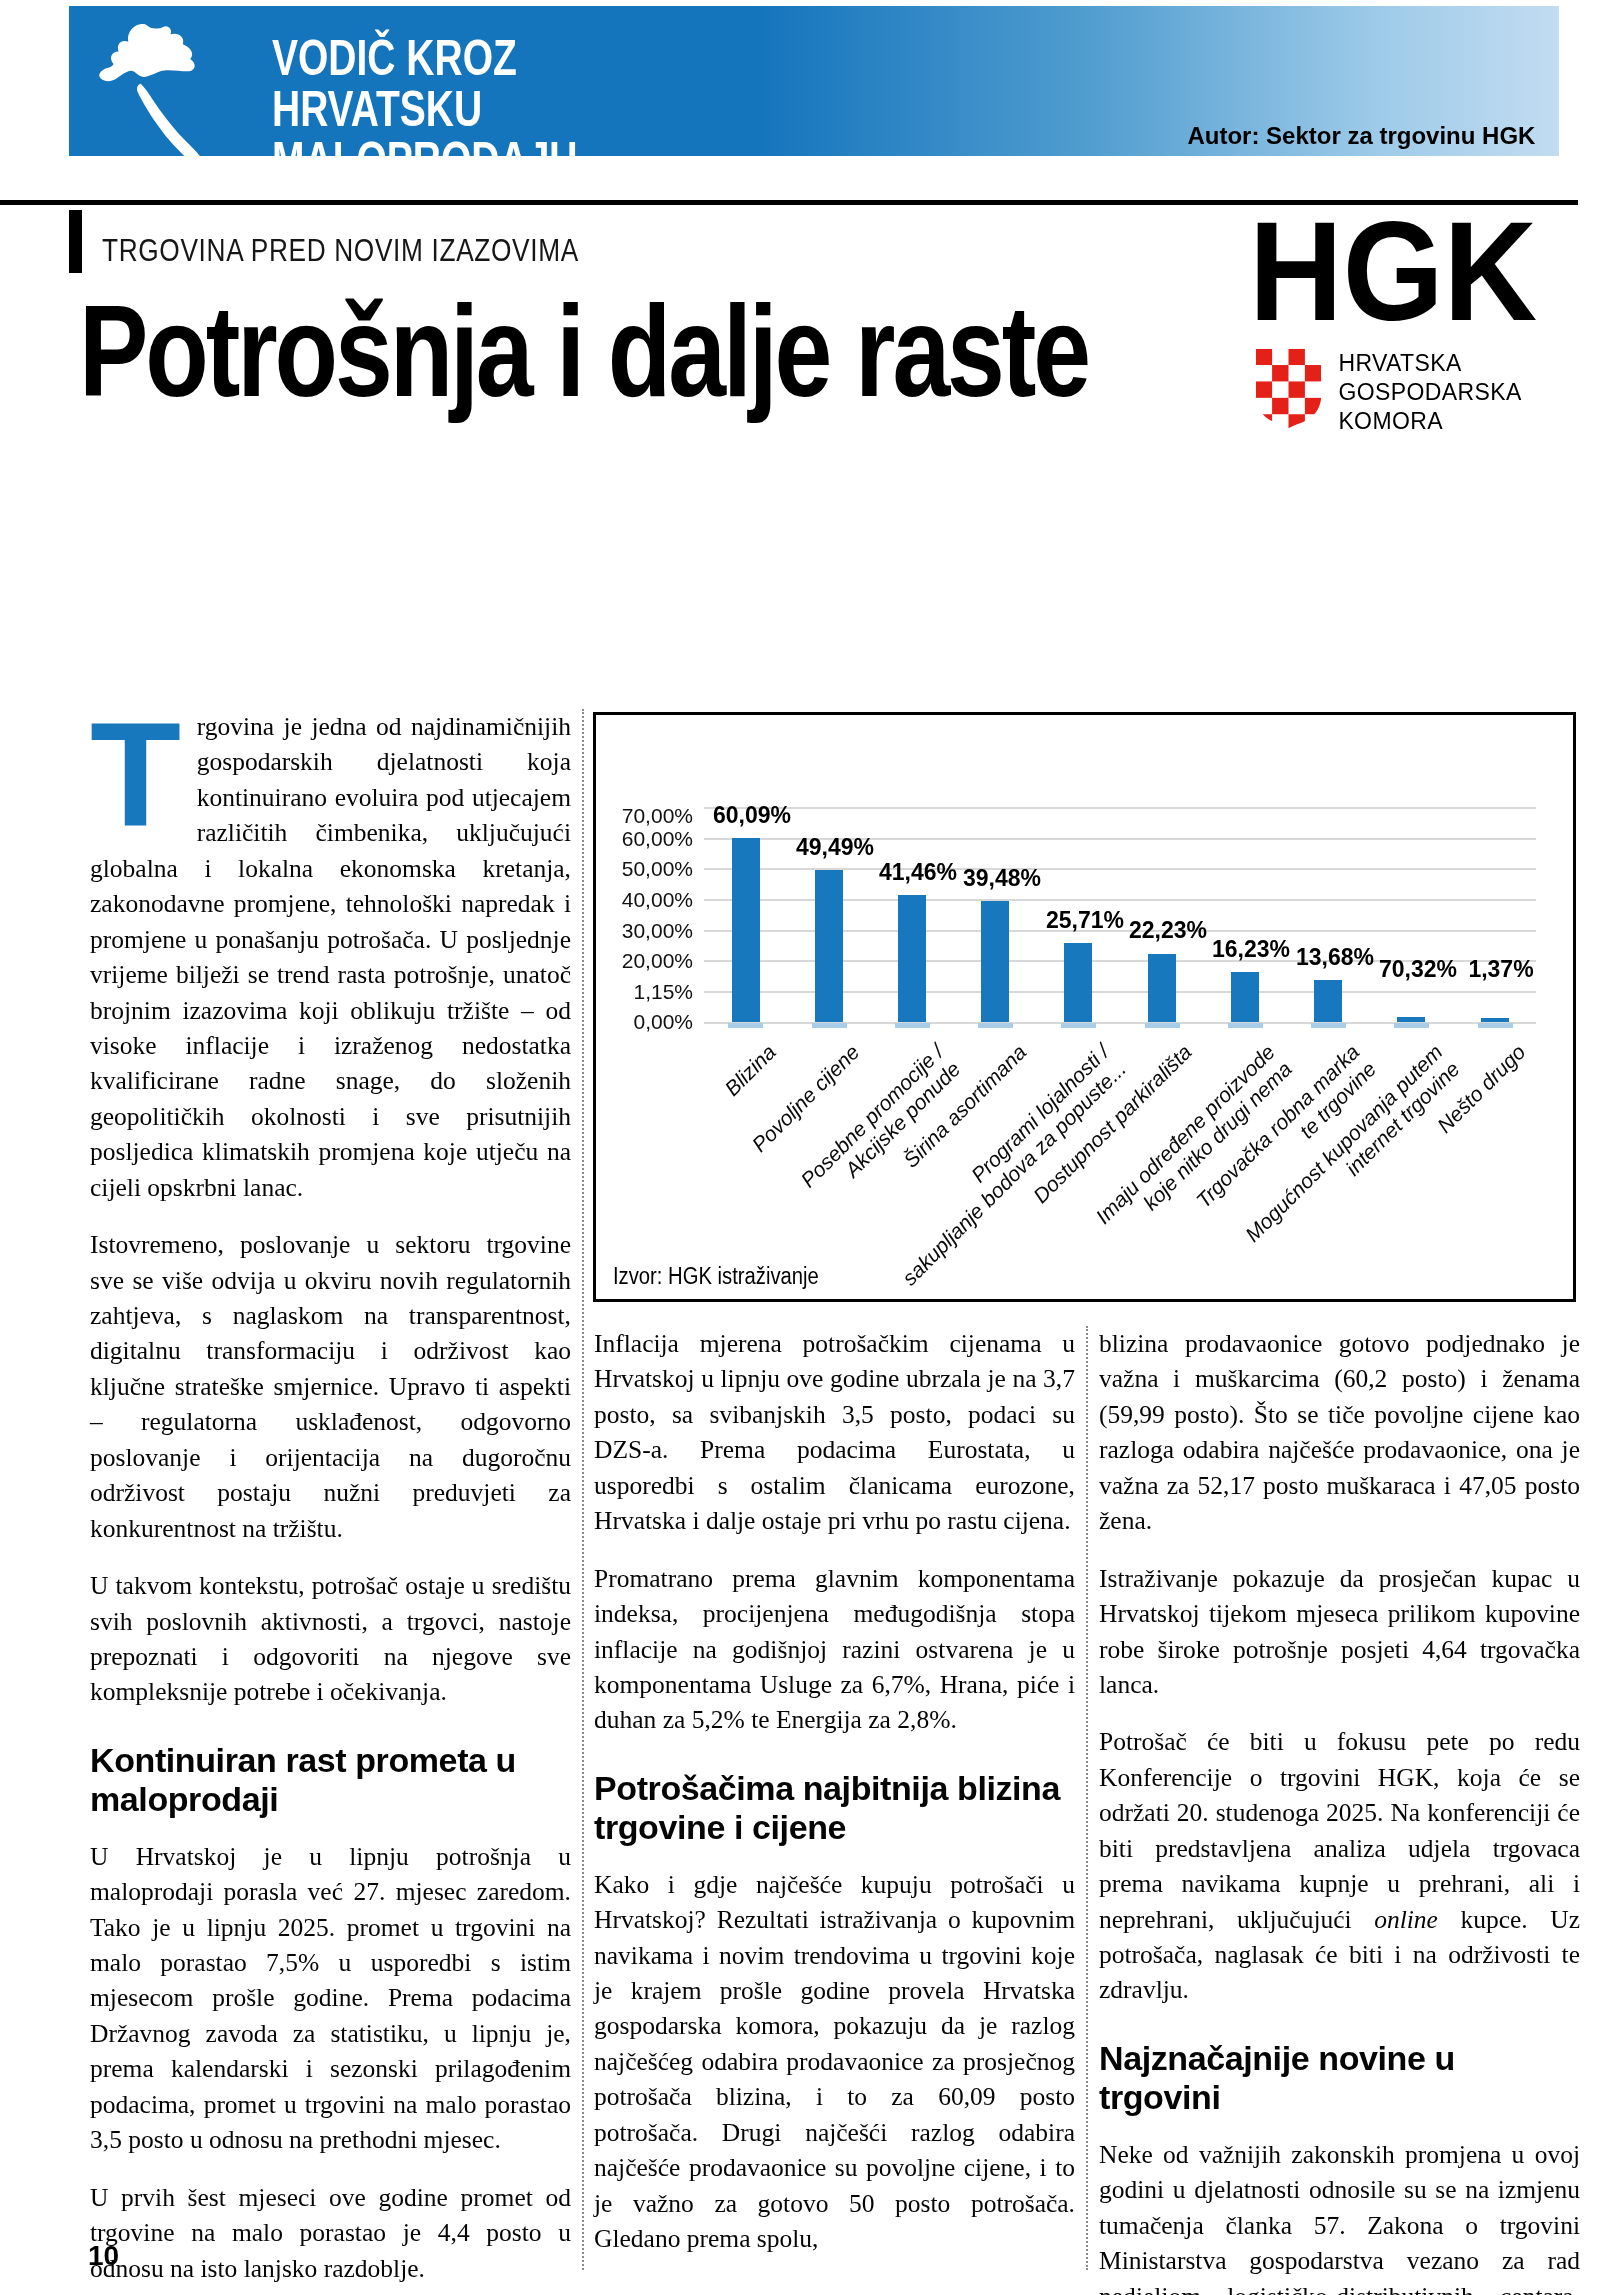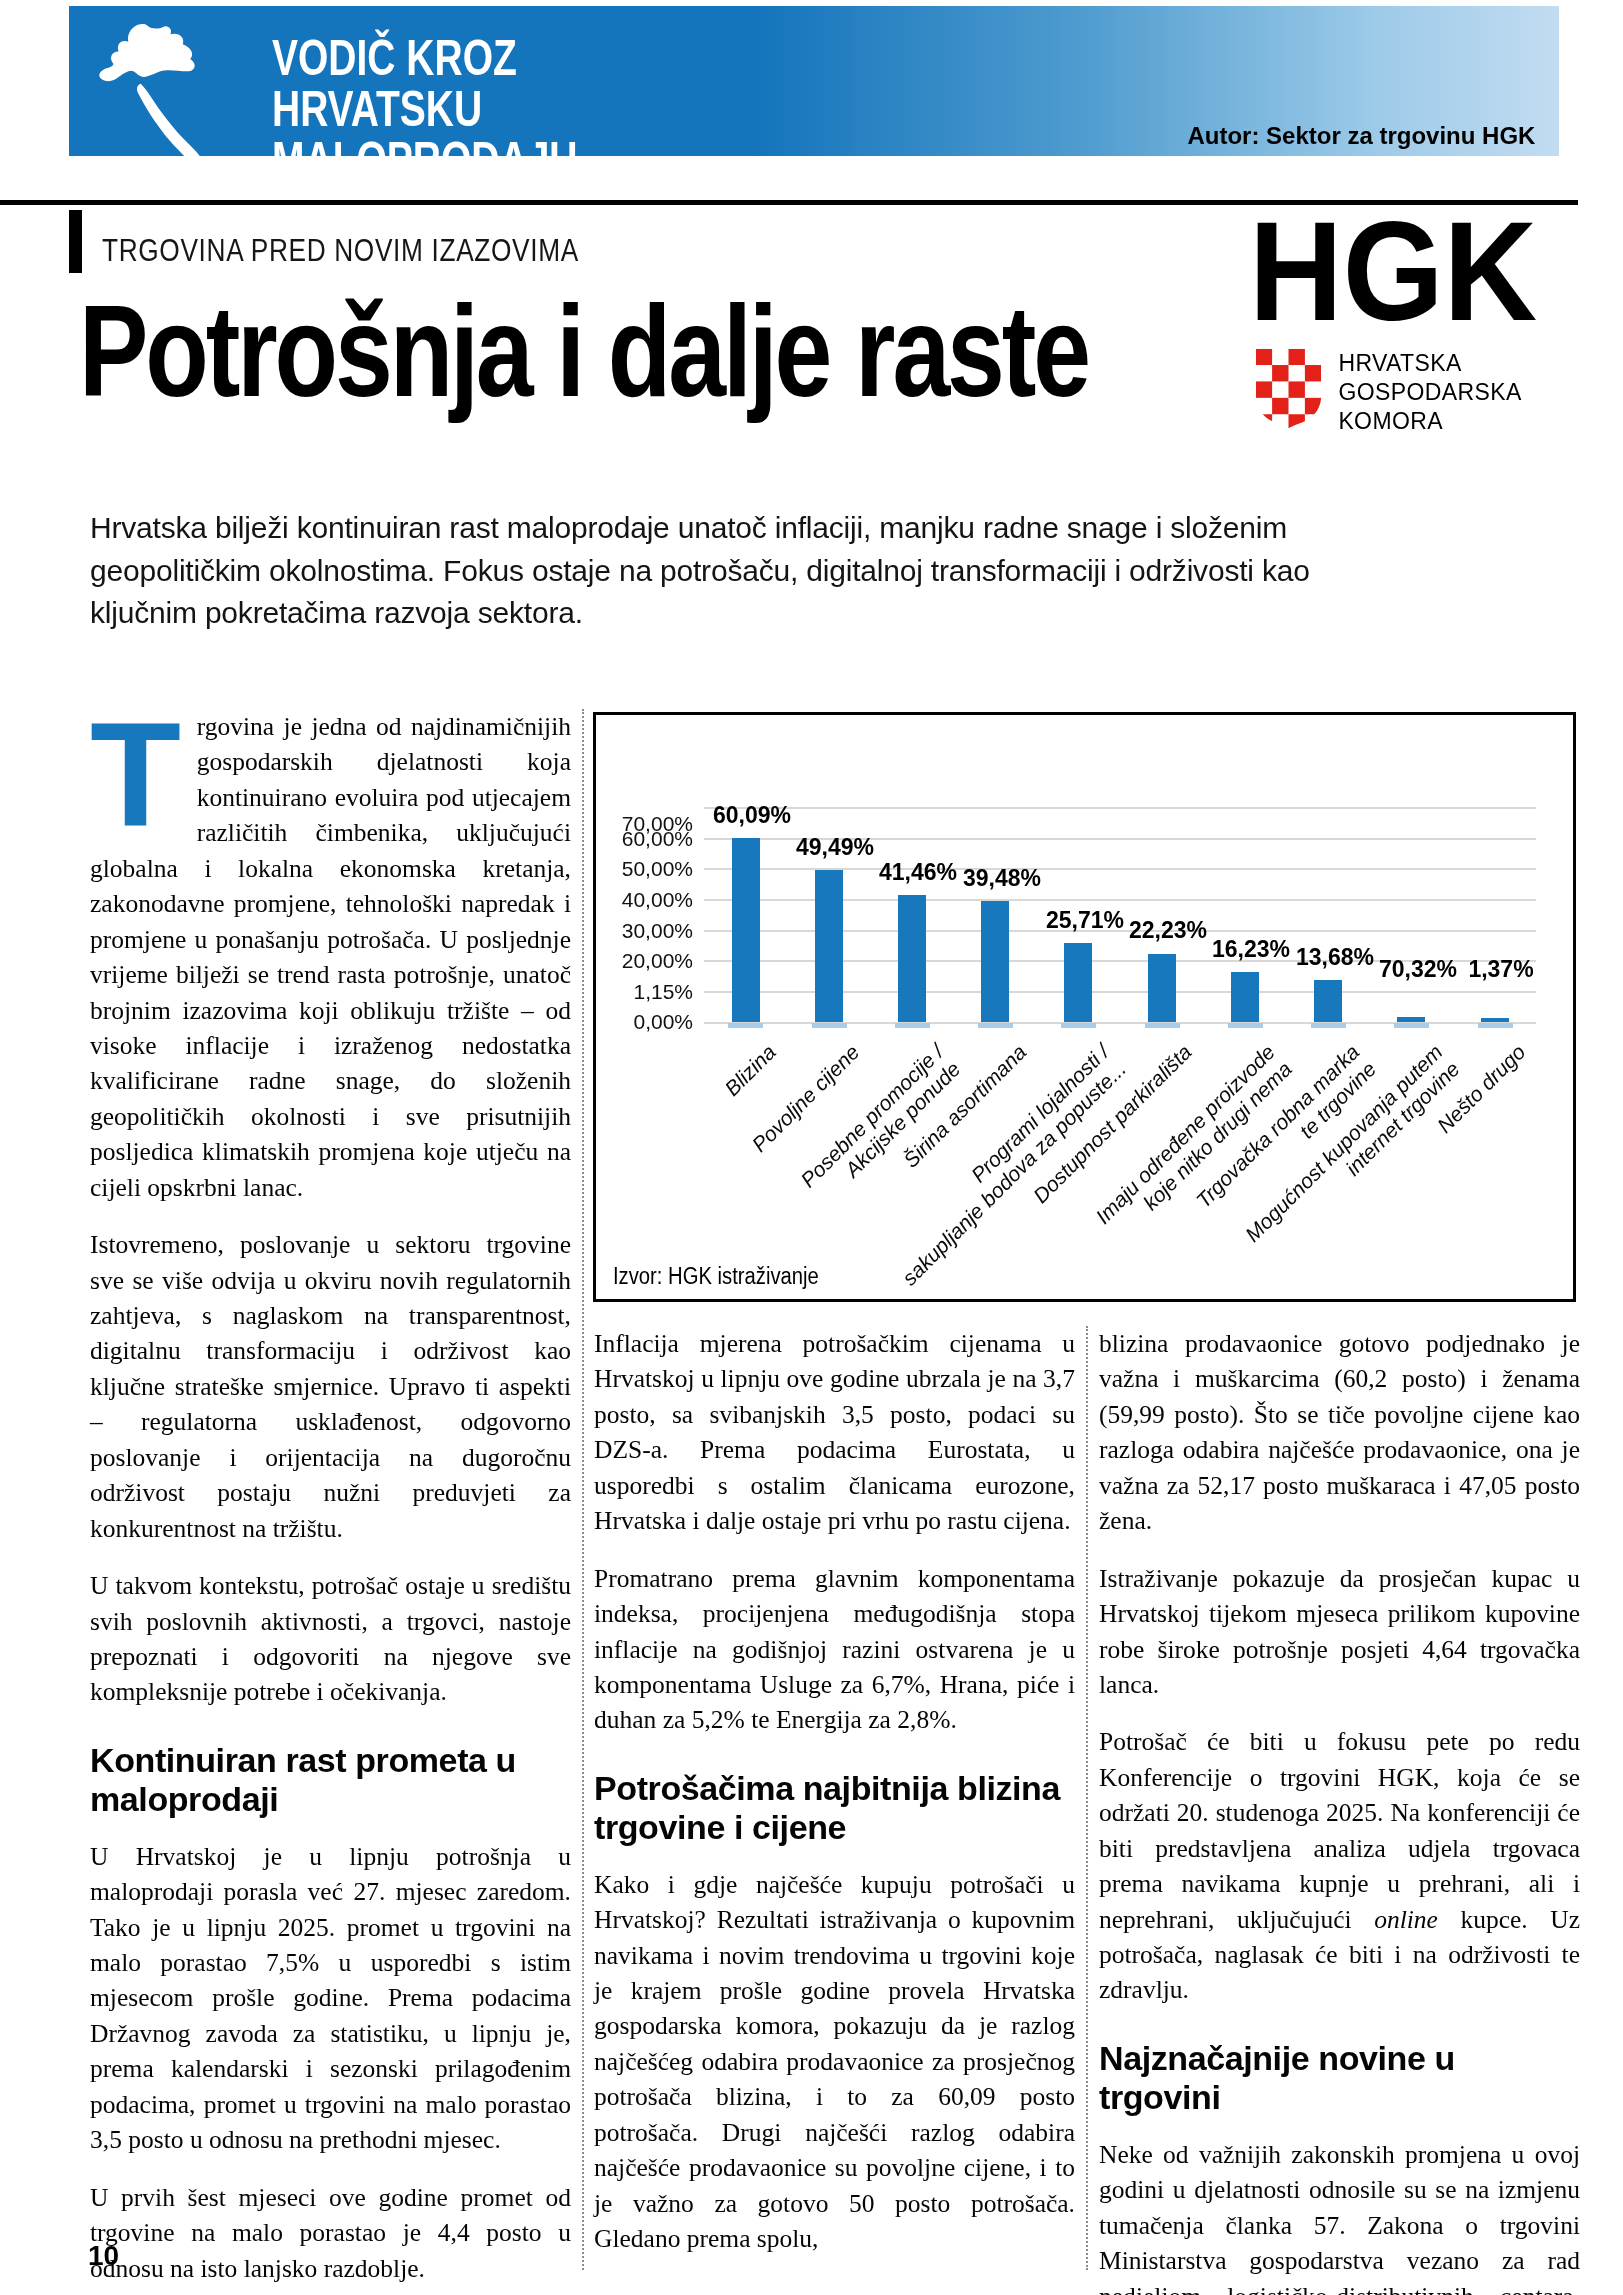--- a/index.html
+++ b/index.html
@@ -118,25 +118,24 @@
       </svg>
       <div class="hgk-org">
         <span>HRVATSKA</span>
         <span>GOSPODARSKA</span>
         <span>KOMORA</span>
       </div>
     </div>
   </div>
 
   <h1 class="headline" style="margin:0;">Potrošnja i dalje raste</h1>
-  <div class="lead">Hrvatska bilježi kontinuiran rast maloprodaje unatoč inflaciji, manjku radne snage i složenim geopolitičkim okolnostima. Fokus ostaje na potrošaču, digitalnoj transformaciji i održivosti kao ključnim pokretačima razvoja sektora.</div>
 
   <div class="chart-box">
     <div class="ylabels">
-        <div class="ylabel" style="top: 16px;">70,00%</div>
+        <div class="ylabel" style="top: 8px;">70,00%</div>
         <div class="ylabel" style="top: 31px;">60,00%</div>
         <div class="ylabel" style="top: 61px;">50,00%</div>
         <div class="ylabel" style="top: 92px;">40,00%</div>
         <div class="ylabel" style="top: 123px;">30,00%</div>
         <div class="ylabel" style="top: 153px;">20,00%</div>
         <div class="ylabel" style="top: 184px;">1,15%</div>
         <div class="ylabel" style="top: 214px;">0,00%</div>
       </div>
     <div class="plot">
         <div class="gridline" style="top: -0.8px;"></div>

